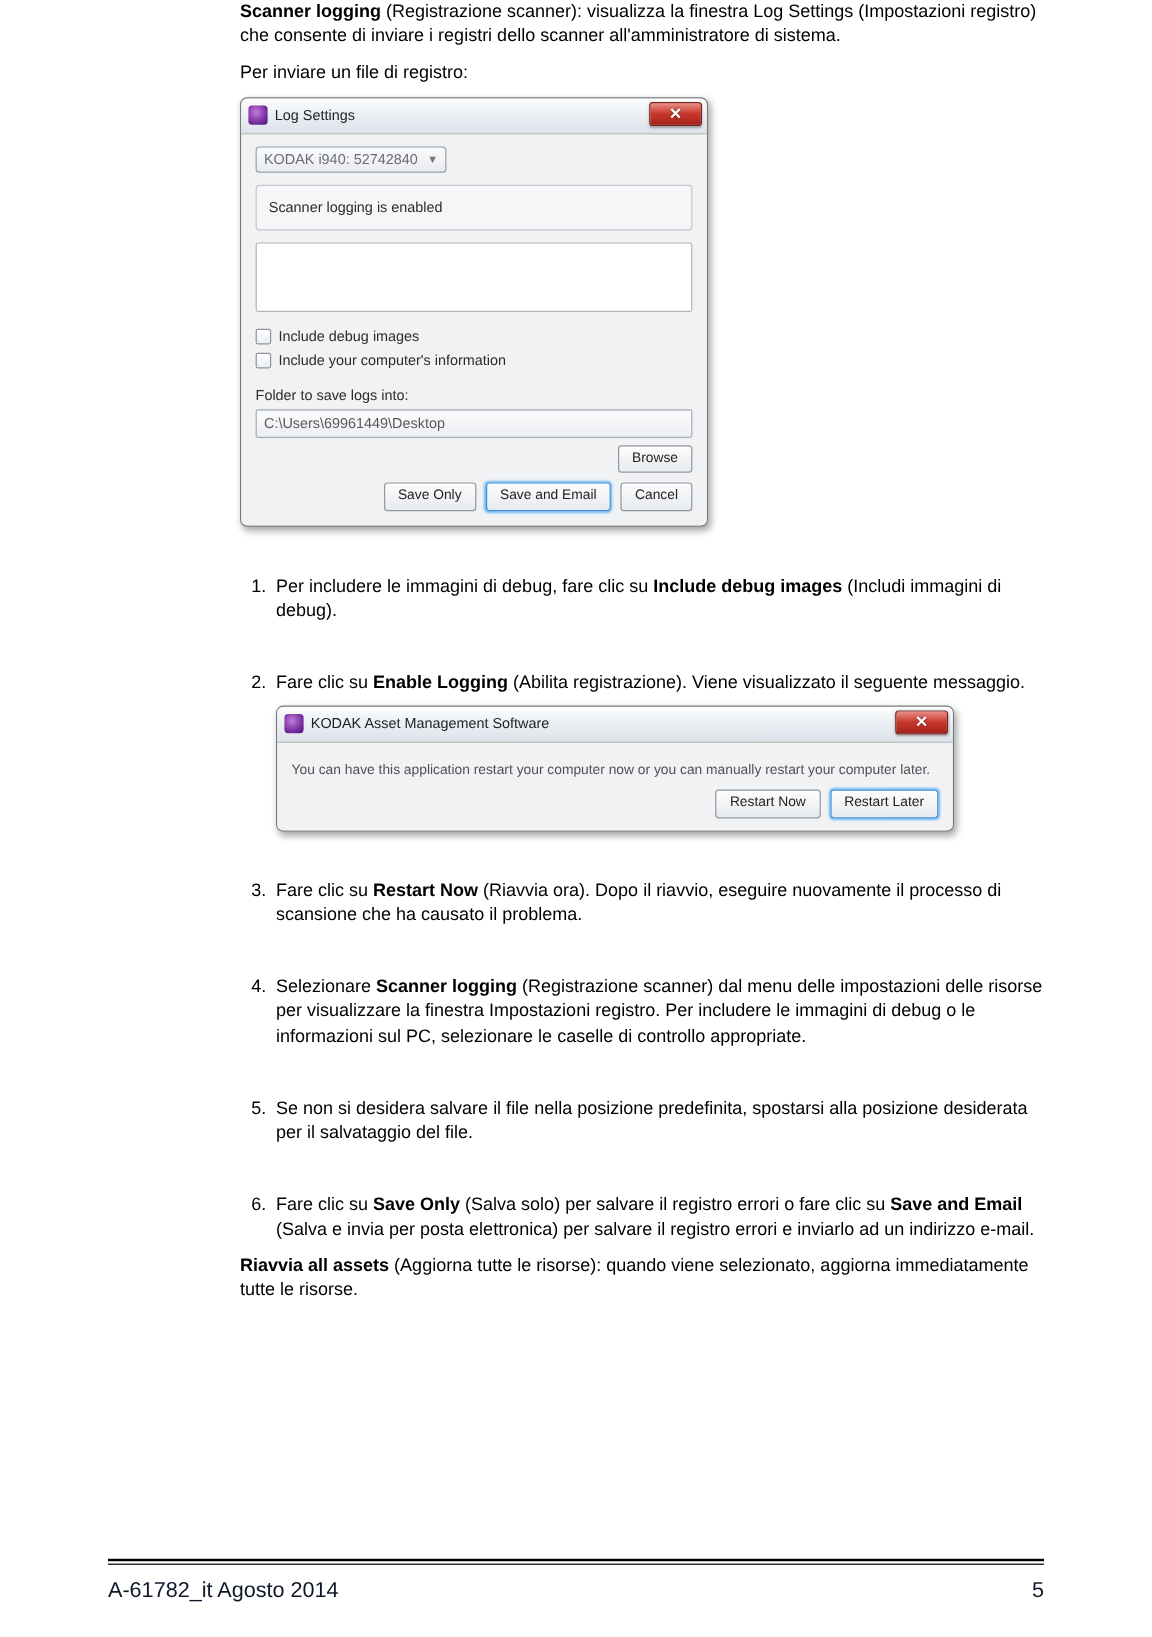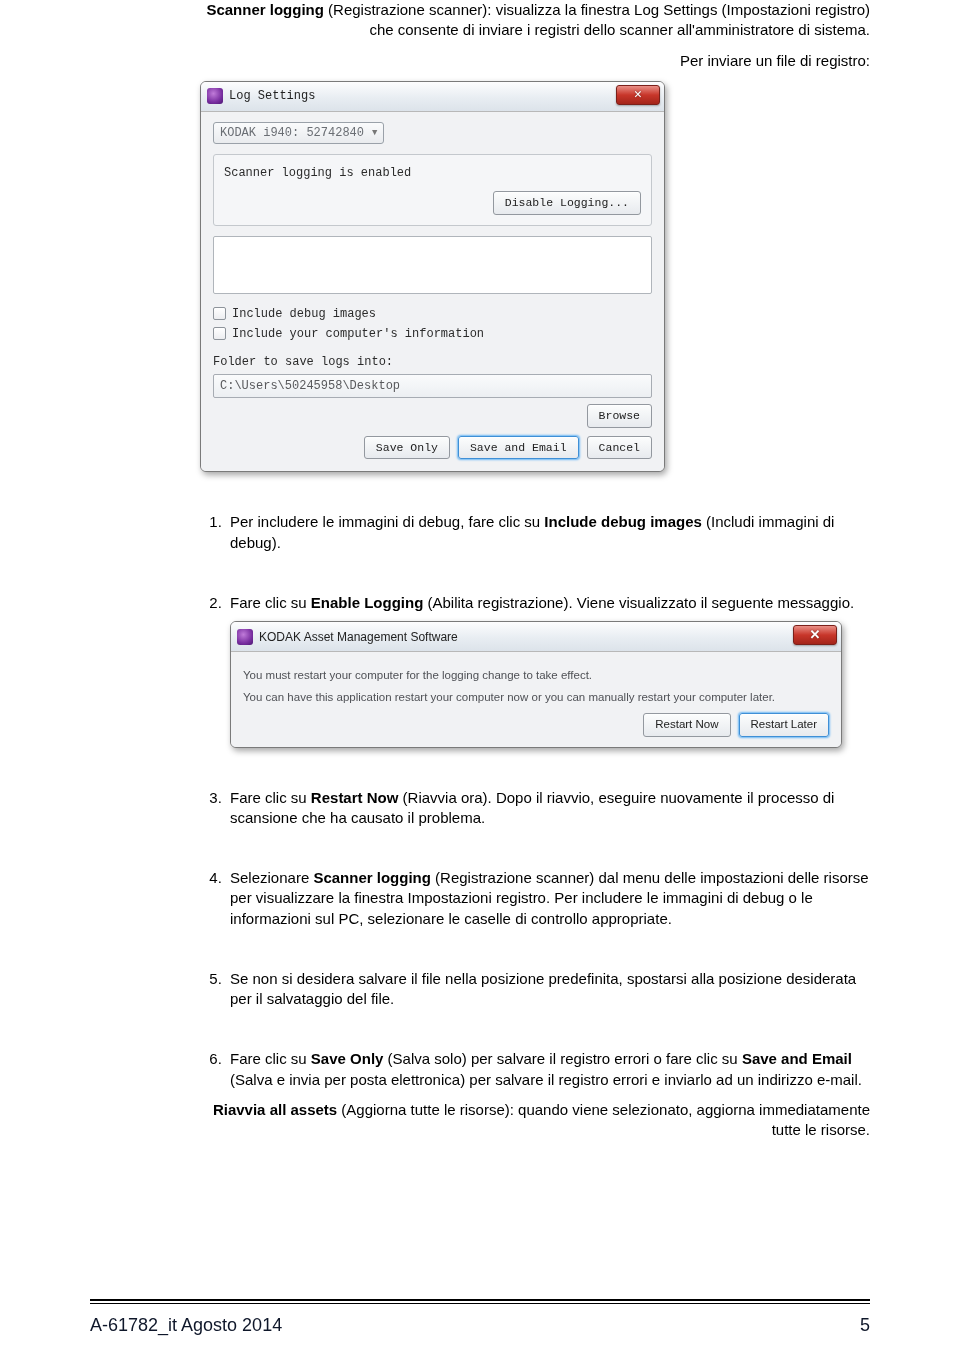--- a/index.html
+++ b/index.html
@@ -7,21 +7,21 @@
     font-family: Arial, Helvetica, sans-serif;
     font-size: 15px;
     line-height: 1.35;
     color: #000;
     background: #fff;
     width: 960px;
     height: 1364px;
     position: relative;
     padding: 0 90px 0 200px;
   }
-  .para { margin-bottom: 10px; text-align: right; }
+  .para { margin-bottom: 10px; }
   .bold { font-weight: bold; }
   ol.steps { list-style: decimal; padding-left: 26px; }
   ol.steps > li { margin-bottom: 10px; padding-left: 4px; margin-top: 40px; }
   .win {
     border: 1px solid #7a7a7a;
     border-radius: 6px;
     background: #f0f1f3;
     box-shadow: 2px 3px 6px rgba(0,0,0,0.35);
     overflow: hidden;
     margin: 6px 0 14px 0;
@@ -113,22 +113,22 @@
     width: 100%;
     background: linear-gradient(#fafbfc,#eceff2);
     border: 1px solid #a7acb3;
     border-radius: 2px;
     padding: 3px 6px;
     font-size: 12px;
     color: #58595c;
     margin-bottom: 6px;
   }
   .btnrow { display: flex; justify-content: flex-end; gap: 8px; margin-top: 8px; }
-  .win1 { width: 465px; font-family: Liberation Mono, monospace; }
-  .win2 { width: 612px; }
+  .win1 { width: 390px; }
+  .win2 { width: 565px; }
   .win2 .winbody { padding: 10px 12px; }
   .win2 .line { font-size: 11.5px; color: #4f5156; margin: 6px 0; }
   .footer {
     position: absolute;
     left: 90px; right: 90px;
     bottom: 27px;
     display: flex;
     justify-content: space-between;
     font-size: 18px;
     color: #0f172a;
@@ -151,37 +151,34 @@
         <span>✕</span>
       </div>
   </div>
   <div class="winbody">
     <div class="selectbox">
       <span>KODAK i940: 52742840</span>
       <span class="chev">▼</span>
     </div>
     <div class="groupbox">
       <div>Scanner logging is enabled</div>
-      <div class="rowright" style="margin-top:10px">
-        <span class="btn7">Disable Logging...</span>
-      </div>
     </div>
     <div class="txtarea"></div>
     <div style="height:8px"></div>
     <div class="cbrow">
       <span class="cb"></span>
       <span>Include debug images</span>
     </div>
     <div class="cbrow">
       <span class="cb"></span>
       <span>Include your computer's information</span>
     </div>
     <div style="height:8px"></div>
     <span class="lbl">Folder to save logs into:</span>
-    <div class="pathbox">C:\Users\50245958\Desktop</div>
+    <div class="pathbox">C:\Users\69961449\Desktop</div>
     <div class="rowright">
       <span class="btn7">Browse</span>
     </div>
     <div class="btnrow">
       <span class="btn7">Save Only</span>
       <span class="btn7 hl">Save and Email</span>
       <span class="btn7">Cancel</span>
     </div>
   </div>
 </div>
@@ -196,21 +193,20 @@
     
     <div class="win win2" style="margin-top:8px">
       <div class="titlebar">
         <span class="ticon"></span>
         <span class="ttext">KODAK Asset Management Software</span>
         <div class="closebtn">
             <span>✕</span>
           </div>
       </div>
       <div class="winbody">
-        <div class="line">You must restart your computer for the logging change to take effect.</div>
         <div class="line">You can have this application restart your computer now or you can manually restart your computer later.</div>
         <div class="btnrow">
           <span class="btn7">Restart Now</span>
           <span class="btn7 hl">Restart Later</span>
         </div>
       </div>
     </div>
   </li>
   <li>
     <span>Fare clic su </span><span class="bold">Restart Now</span><span> (Riavvia ora). Dopo il riavvio, eseguire nuovamente il processo di scansione che ha causato il problema.</span>

